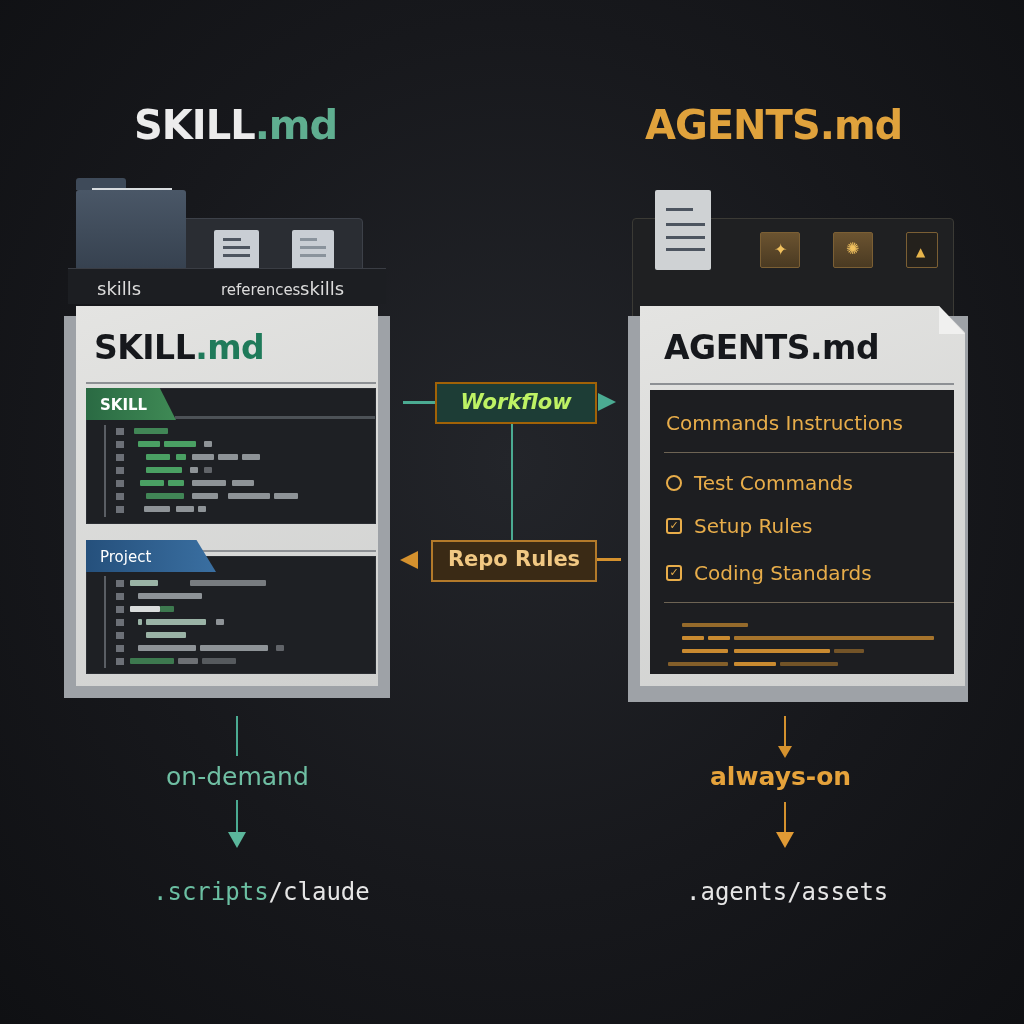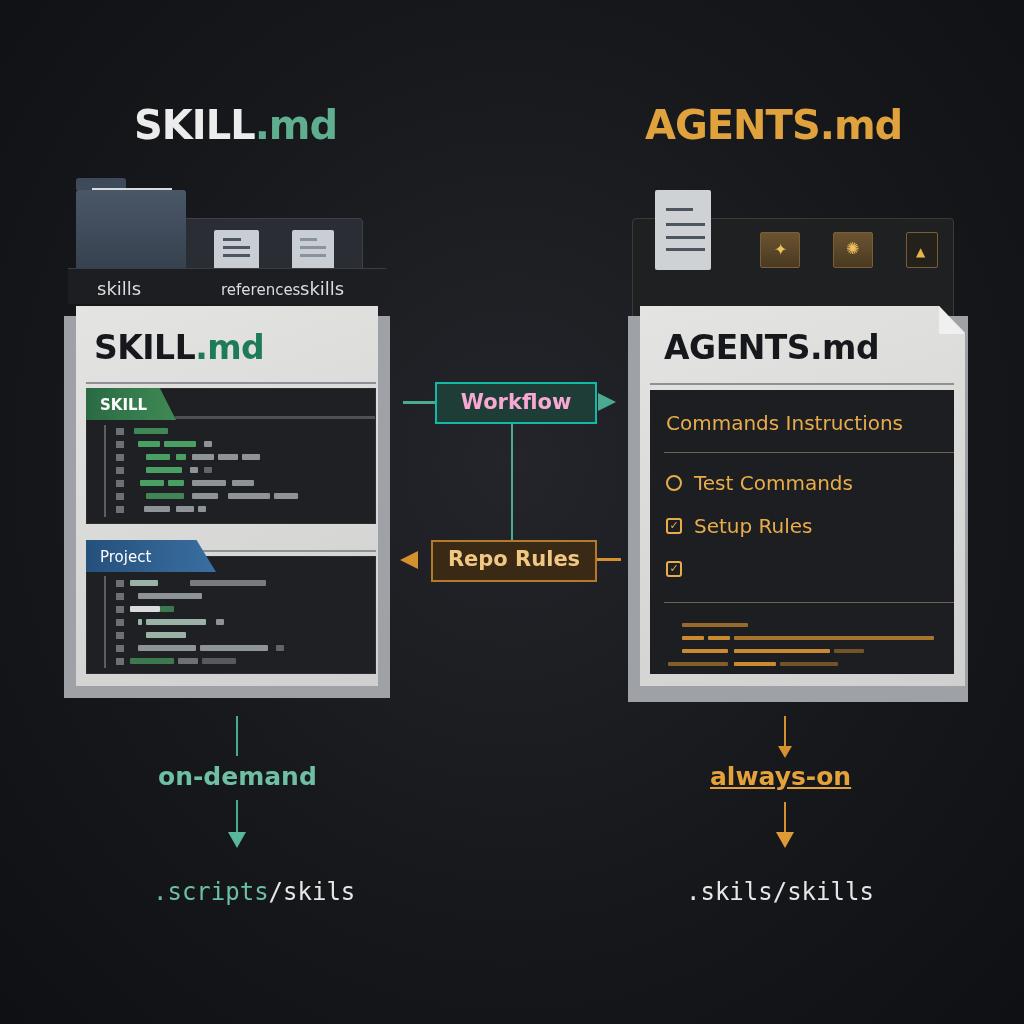--- a/index.html
+++ b/index.html
@@ -40,33 +40,33 @@
   .tag-yaml { background: linear-gradient(90deg,#2a6a43,#3f8a55); clip-path: polygon(0 0, 82% 0, 100% 100%, 0 100%); }
   .tag-md { background: linear-gradient(90deg,#25507c,#3a6fa1); clip-path: polygon(0 0, 85% 0, 100% 100%, 0 100%); font-weight: normal; }
   .gutter { background: #5a5e64; width: 2px; }
   .ln { width: 8px; height: 7px; background: #7f858c; opacity: .8; }
   .bar { height: 6px; border-radius: 1px; }
   .g { background: #4aa063; }
   .w { background: #8e9397; }
   .gr { background: #9ab3a6; }
 
   
-  .conn-box-w { background: #1d3d36; border: 2px solid #14b8a6; color: #f9a8d4; font-size: 21px; font-weight: bold; text-align: center; line-height: 36px; }
+  .conn-box-w { background: #1d3d36; border: 2px solid #a16207; color: #bef264; font-size: 21px; font-weight: bold; text-align: center; line-height: 36px; font-style: italic; }
   .conn-box-r { background: #3a2a15; border: 2px solid #b37a2a; color: #f1c883; font-size: 21px; font-weight: bold; text-align: center; line-height: 34px; }
   .teal-line { background: #4bab92; }
   .amber-line { background: #d4912e; }
 
   
   .amber-folder { background: linear-gradient(180deg,#6b5330,#4a3a22); border-radius: 2px; border: 1px solid #7b5f34; }
   .instr-panel { background: #1d1e21; }
   .instr-head { color: #e8ad4a; font-size: 20px; }
   .instr-item { color: #e8ad4a; font-size: 20px; display: flex; align-items: center; gap: 12px; }
   .ab { background: #c98a30; }
 
-  .label-ondemand { color: #6fbfa3; font-size: 25px; font-weight: bold; }
+  .label-ondemand { color: #6fbfa3; font-size: 25px; font-weight: normal; margin-left: 8px; }
   .label-always { color: #e5a23b; font-size: 25px; font-weight: bold; }
   .path { font-family: "DejaVu Sans Mono", monospace; font-size: 24px; color: #e6e6e6; }
   .path .hl { color: #6bbfa2; }
 </style>
 </head>
 <body>
 
 <div id="title-left" class="abs title"><span>SKILL</span><span class="ext">.md</span></div>
 <div id="title-right" class="abs title">AGENTS.md</div>
 
@@ -187,21 +187,21 @@
       <div class="abs bar g" style="left:14px;width:44px;opacity:.7"></div>
       <div class="abs bar w" style="left:62px;width:20px;opacity:.7"></div>
       <div class="abs bar w" style="left:86px;width:34px;opacity:.5"></div>
     </div>
 </div>
 
 <div class="abs teal-line" style="left:236px;top:716px;width:2px;height:40px;"></div>
 <div class="abs label-ondemand" style="left:158px;top:762px;">on-demand</div>
 <div class="abs teal-line" style="left:236px;top:800px;width:2px;height:34px;"></div>
 <div class="abs" style="left:228px;top:832px;width:0;height:0;border-left:9px solid transparent;border-right:9px solid transparent;border-top:16px solid #5bb79c;"></div>
-<div class="abs path" style="left:153px;top:878px;"><span class="hl">.scripts</span><span>/skils</span></div>
+<div class="abs path" style="left:153px;top:878px;"><span class="hl">.scripts</span><span>/claude</span></div>
 
 <div class="abs teal-line" style="left:403px;top:401px;width:32px;height:3px;"></div>
 <div class="abs conn-box-w" style="left:435px;top:382px;width:162px;height:42px;">Workflow</div>
 <div class="abs" style="left:598px;top:393px;width:0;height:0;border-top:9px solid transparent;border-bottom:9px solid transparent;border-left:18px solid #4bab92;"></div>
 <div class="abs teal-line" style="left:511px;top:424px;width:2px;height:116px;"></div>
 <div class="abs" style="left:400px;top:551px;width:0;height:0;border-top:9px solid transparent;border-bottom:9px solid transparent;border-right:18px solid #d4912e;"></div>
 <div class="abs conn-box-r" style="left:431px;top:540px;width:166px;height:42px;">Repo Rules</div>
 <div class="abs amber-line" style="left:597px;top:558px;width:24px;height:3px;"></div>
 
 <div class="abs tray-back" style="left:632px;top:218px;width:322px;height:110px;background:#1f2022;border-color:#3b3a35;"></div>
@@ -234,20 +234,21 @@
 <div class="abs instr-item" style="left:666px;top:471px;">
   <span style="width:16px;height:16px;border:2px solid #e8ad4a;border-radius:50%;display:inline-block;"></span>
   <span>Test Commands</span>
 </div>
 <div class="abs instr-item" style="left:666px;top:514px;">
   <span style="width:16px;height:16px;border:2px solid #e8ad4a;border-radius:3px;display:inline-block;font-size:11px;line-height:12px;text-align:center;">✓</span>
   <span>Setup Rules</span>
 </div>
 <div class="abs instr-item" style="left:666px;top:561px;">
   <span style="width:16px;height:16px;border:2px solid #e8ad4a;border-radius:3px;display:inline-block;font-size:11px;line-height:12px;text-align:center;">✓</span>
+  <span>Coding Standards</span>
 </div>
 <div class="abs" style="left:664px;top:602px;width:290px;height:1px;background:#6e6454;"></div>
 
 <div class="abs" style="left:668px;top:623px;">
   <div style="position:relative;height:13px">
       <div class="abs bar ab" style="left:14px;width:66px;opacity:.7;height:4px"></div>
     </div>
   <div style="position:relative;height:13px">
       <div class="abs bar ab" style="left:14px;width:22px;height:4px"></div>
       <div class="abs bar ab" style="left:40px;width:22px;height:4px"></div>
@@ -260,16 +261,16 @@
     </div>
   <div style="position:relative;height:13px">
       <div class="abs bar ab" style="left:0;width:60px;height:4px;opacity:.6"></div>
       <div class="abs bar ab" style="left:66px;width:42px;height:4px"></div>
       <div class="abs bar ab" style="left:112px;width:58px;height:4px;opacity:.5"></div>
     </div>
 </div>
 
 <div class="abs amber-line" style="left:784px;top:716px;width:2px;height:38px;"></div>
 <div class="abs" style="left:778px;top:746px;width:0;height:0;border-left:7px solid transparent;border-right:7px solid transparent;border-top:12px solid #d4912e;"></div>
-<div class="abs label-always" style="left:710px;top:762px;text-decoration:underline;">always-on</div>
+<div class="abs label-always" style="left:710px;top:762px;">always-on</div>
 <div class="abs amber-line" style="left:784px;top:802px;width:2px;height:32px;"></div>
 <div class="abs" style="left:776px;top:832px;width:0;height:0;border-left:9px solid transparent;border-right:9px solid transparent;border-top:16px solid #e09a35;"></div>
-<div class="abs path" style="left:686px;top:878px;">.skils/skills</div>
+<div class="abs path" style="left:686px;top:878px;">.agents/assets</div>
 
 </body></html>

